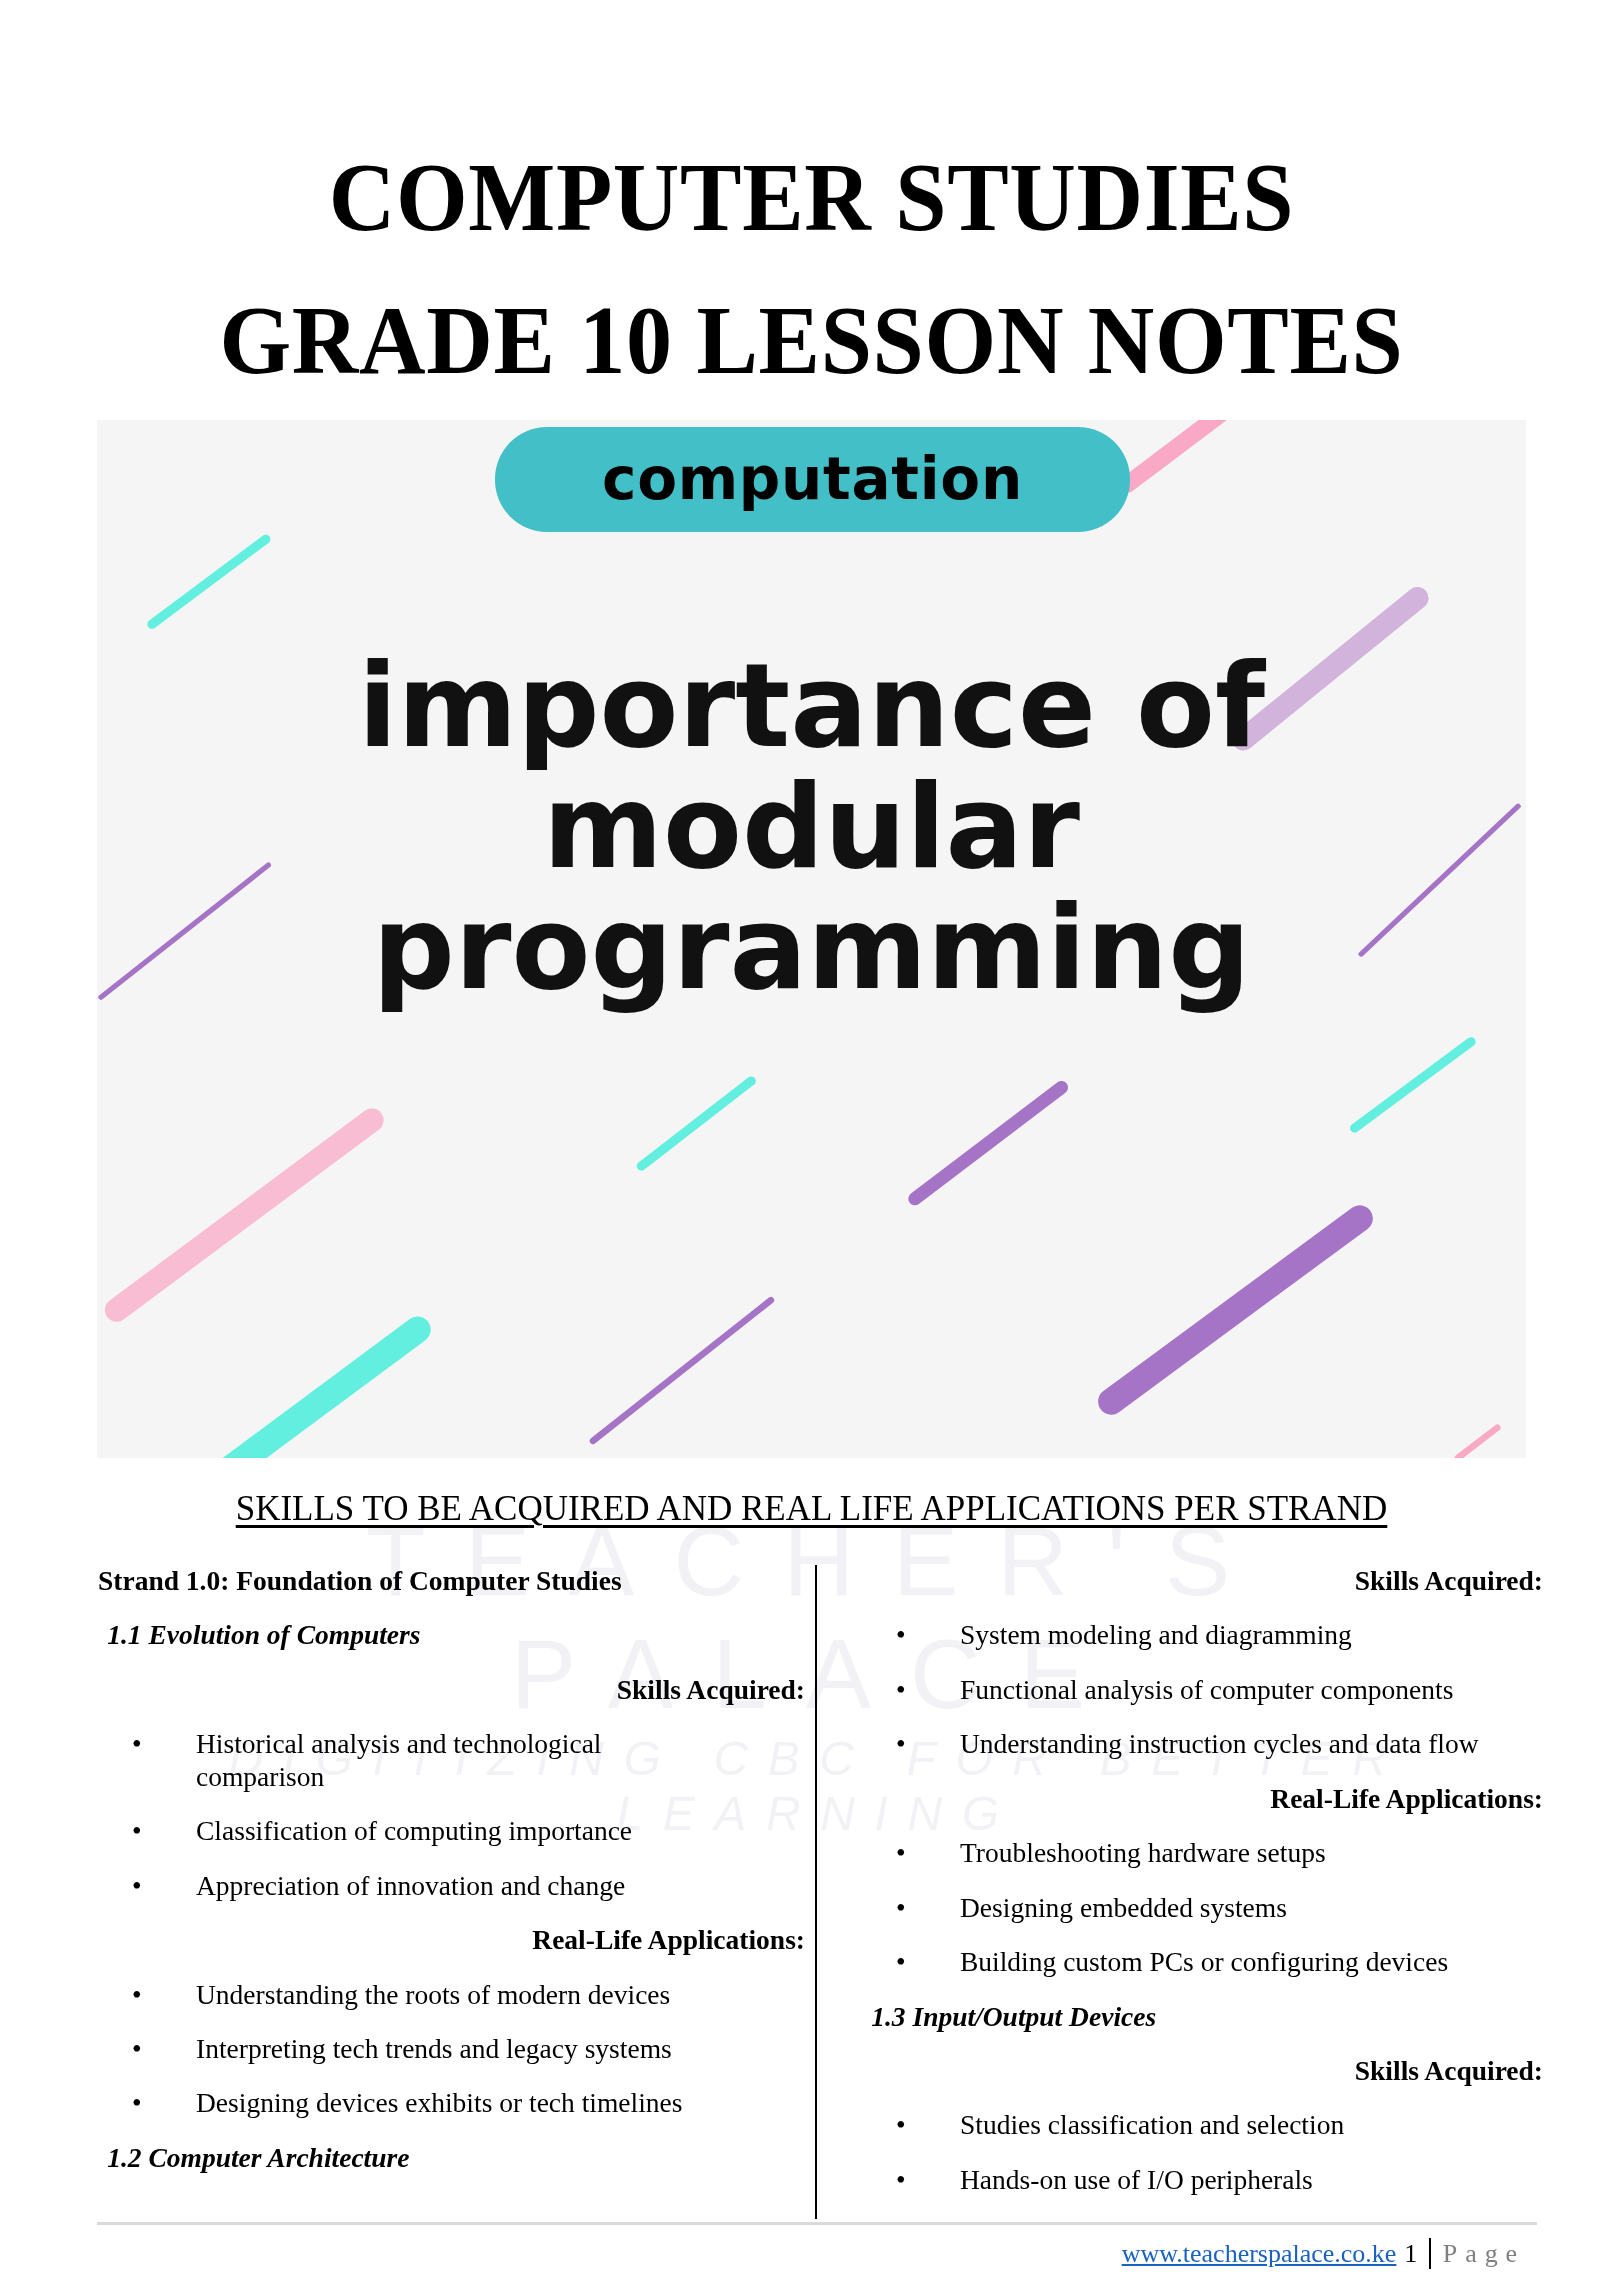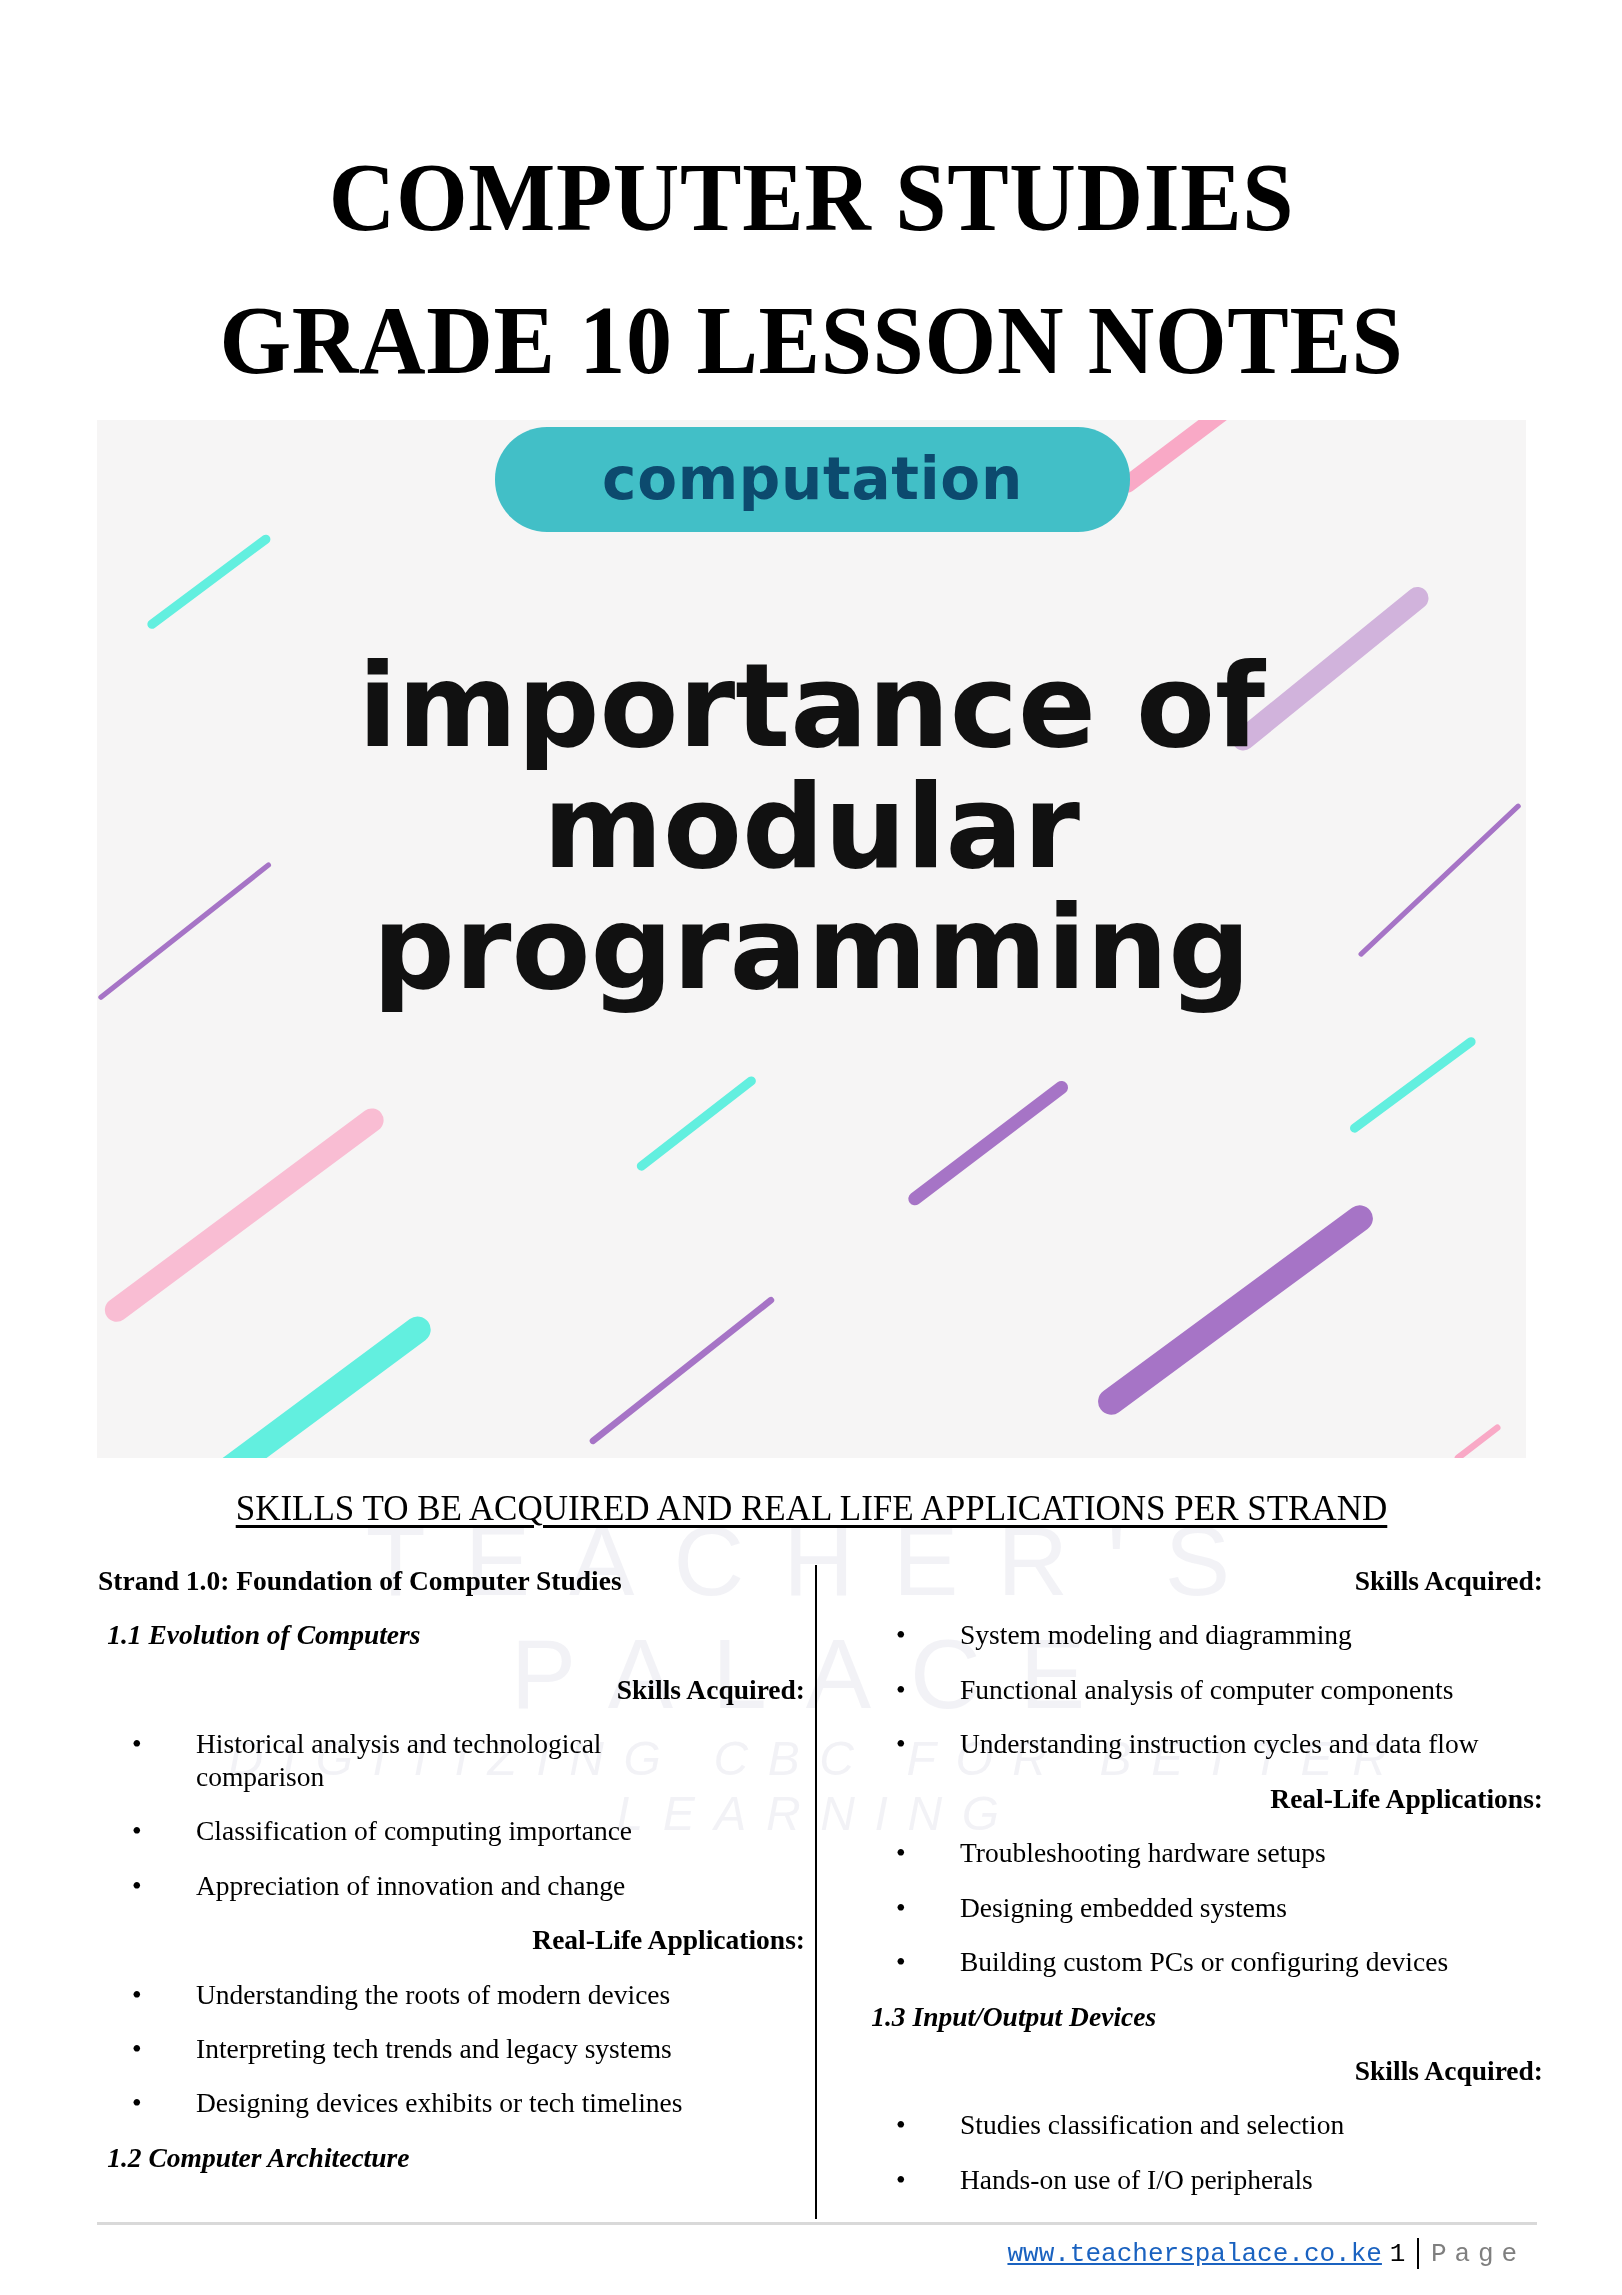--- a/index.html
+++ b/index.html
@@ -12,21 +12,21 @@
   #t1 { top: 149px; }
   #t2 { top: 292px; }
 
   .cover {
     position: absolute; left: 97px; top: 420px; width: 1429px; height: 1038px;
     background: #f6f5f5; overflow: hidden;
   }
   .cover svg { position: absolute; left: 0; top: 0; }
   .pill {
     position: absolute; left: 398px; top: 6.5px; width: 635px; height: 105px;
-    background: #42bfc7; border-radius: 52px; color: #0c4a6e;
+    background: #42bfc7; border-radius: 52px; color: #000000;
     font-family: "DejaVu Sans", sans-serif; font-weight: bold; font-size: 58px;
     display: flex; align-items: center; justify-content: center; letter-spacing: 0.7px;
   }
   .cover-title {
     position: absolute; left: 0; width: 1429px; text-align: center;
     font-family: "DejaVu Sans", sans-serif; font-weight: bold; font-size: 115px;
     color: #111; line-height: 1;
   }
   #ct1 { top: 229px; }
   #ct2 { top: 350px; }
@@ -45,21 +45,21 @@
   .divider { position: absolute; left: 815px; top: 1565px; width: 2px; height: 654px; background: #000; }
   .strand { font-weight: bold; text-decoration-thickness: 2px; margin-bottom: 22px; }
   .sub { font-style: italic; font-weight: bold; margin: 0 0 22px 9.2px; }
   .lbl { font-weight: bold; margin-bottom: 22px; text-align: right; }
   ul { list-style: none; padding: 0; margin: 0; }
   li { position: relative; padding-left: 98px; margin-bottom: 22px; }
   li::before { content: "\2022"; position: absolute; left: 34px; top: 0; font-size: 27.5px; }
 
   .footer-line { position: absolute; left: 97px; top: 2222px; width: 1440px; height: 2.6px; background: #d9d9d9; }
   .footer {
-    position: absolute; right: 98px; top: 2238px; font-family: Liberation Mono, monospace; font-size: 26px;
+    position: absolute; right: 98px; top: 2238px; font-family: Liberation Serif, serif; font-size: 26px;
     display: flex; align-items: center; gap: 7.9px;
   }
   .footer a { color: #1a62c0; text-decoration: underline; }
   .footer .pg { color: #000; }
   .footer .sep { display: inline-block; width: 2px; height: 31px; background: #000; margin: 0 3.9px; }
   .footer .pagelbl { color: #7f7f7f; letter-spacing: 7.9px; }
 
   .watermark {
     position: absolute; left: 196px; top: 1505px; width: 1243px; text-align: center;
     font-family: Liberation Sans, sans-serif; color: rgba(150,150,180,0.12); pointer-events: none;

